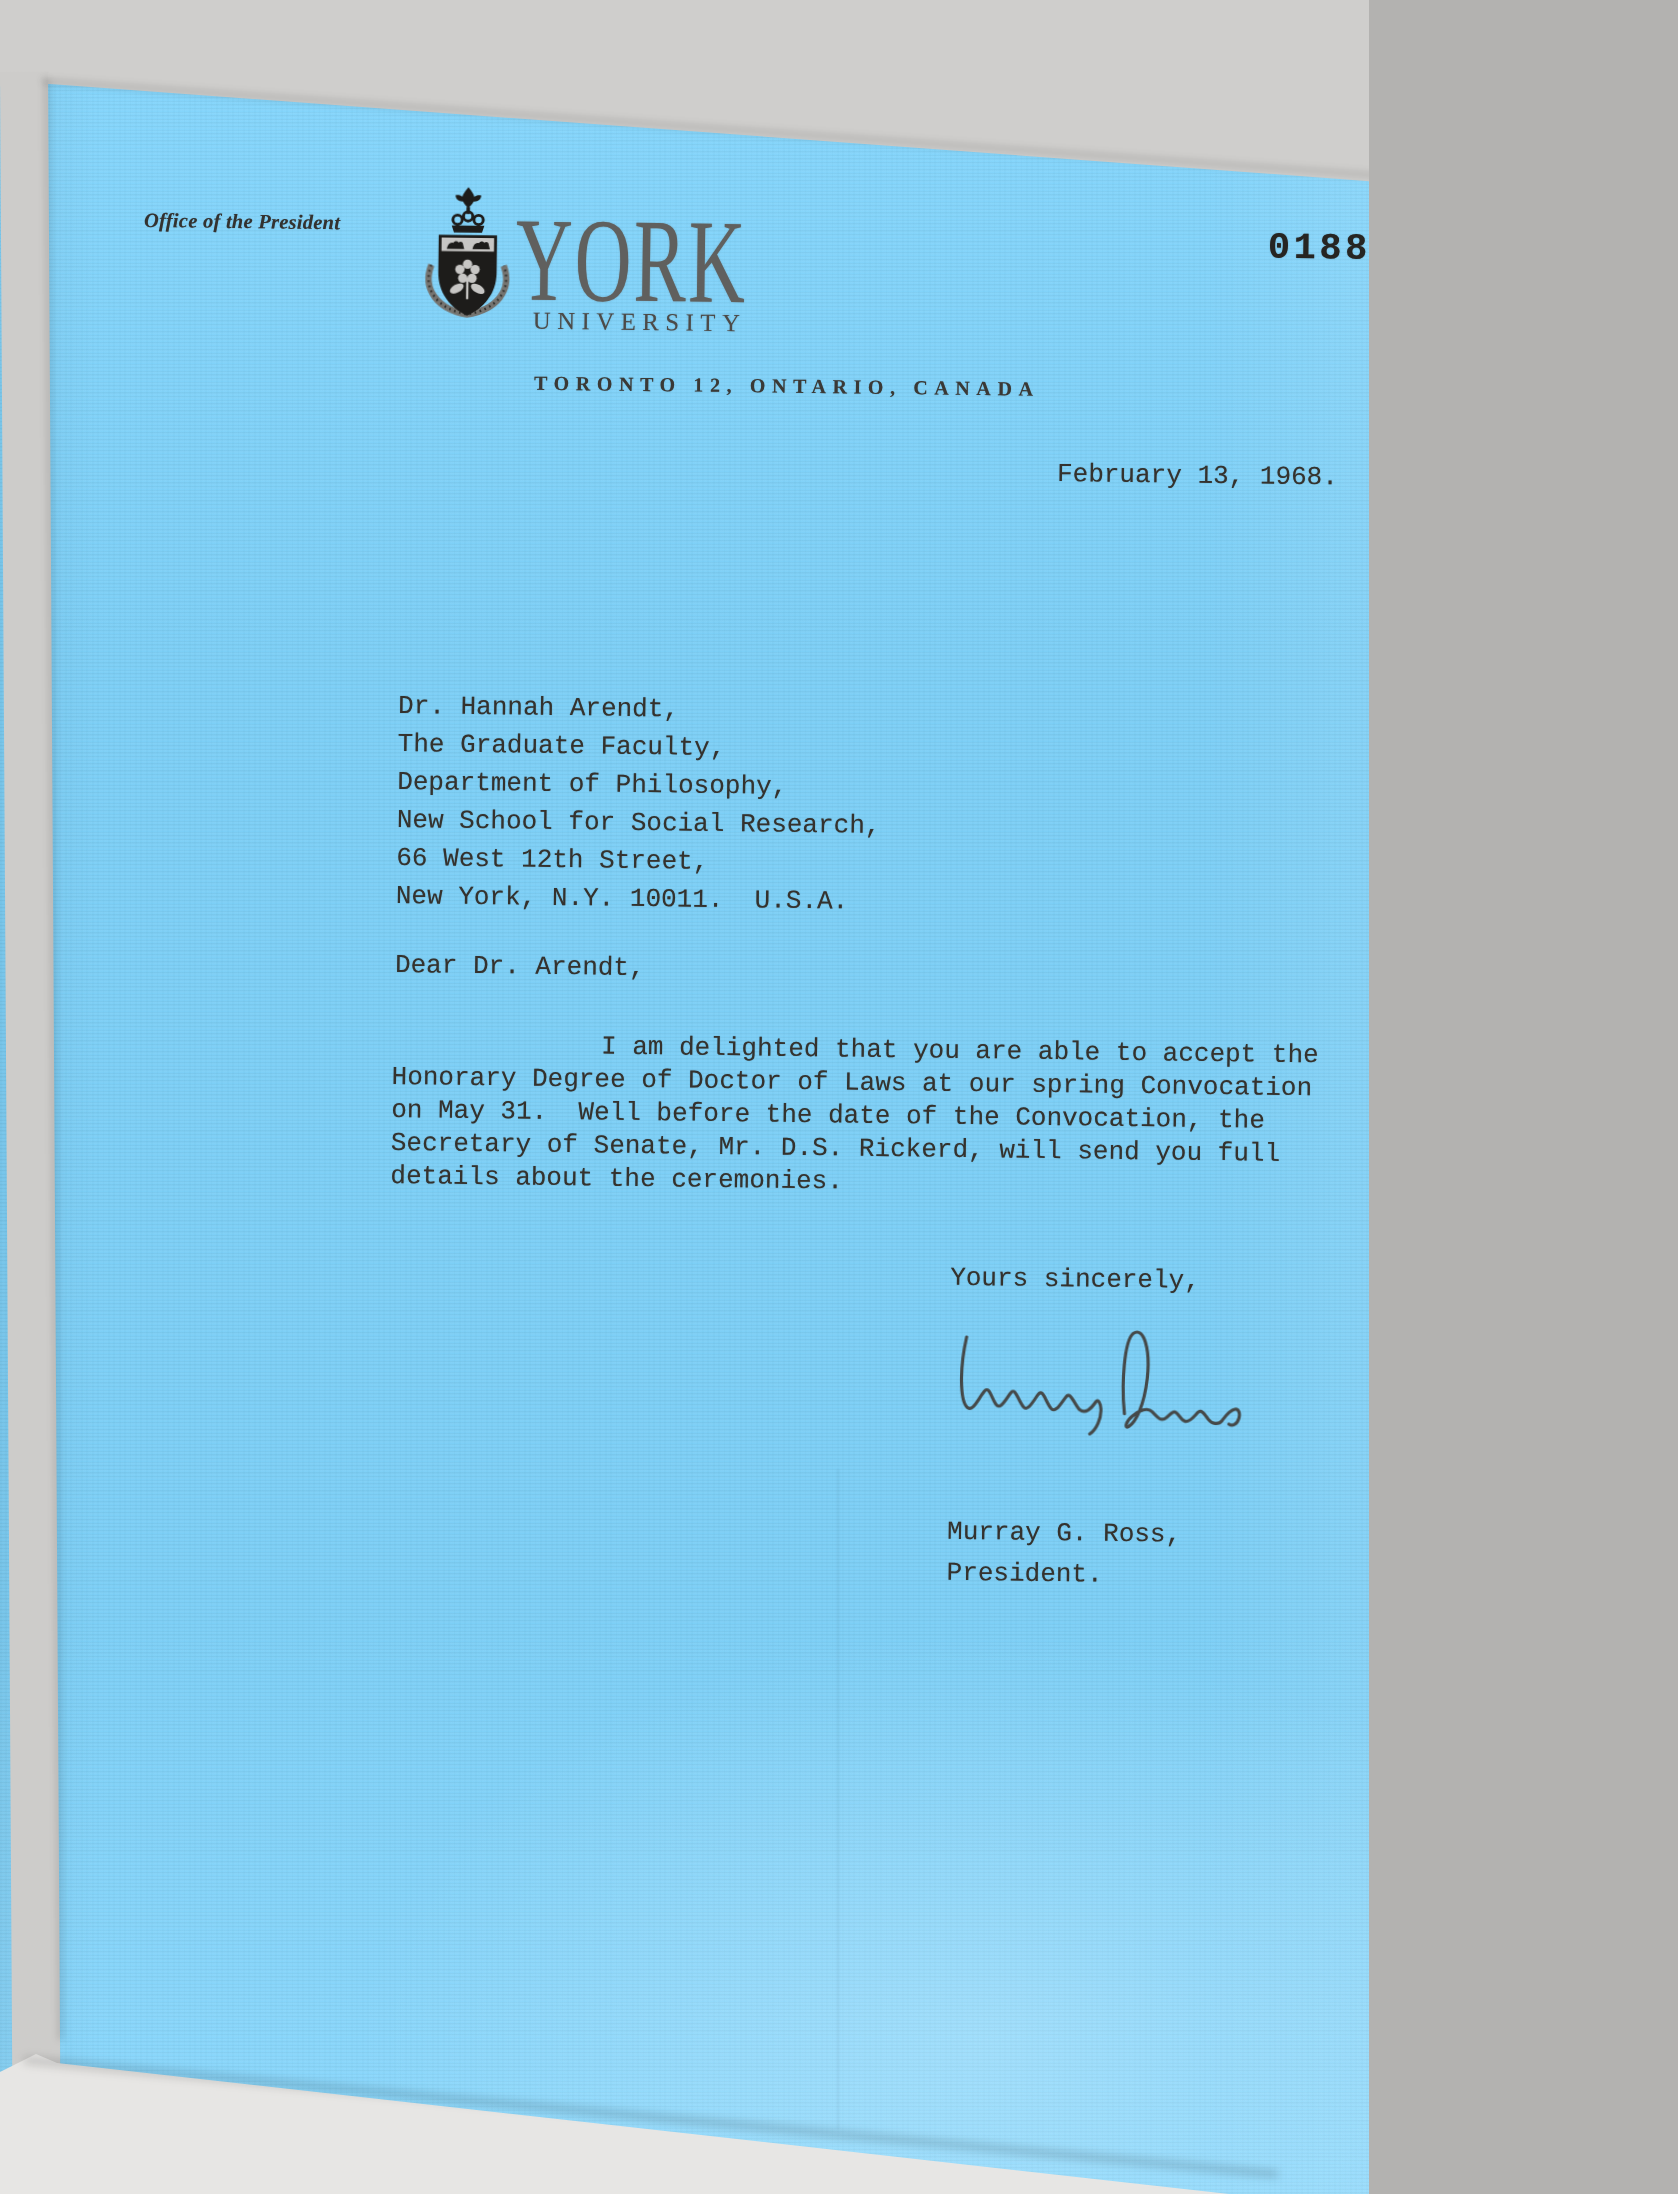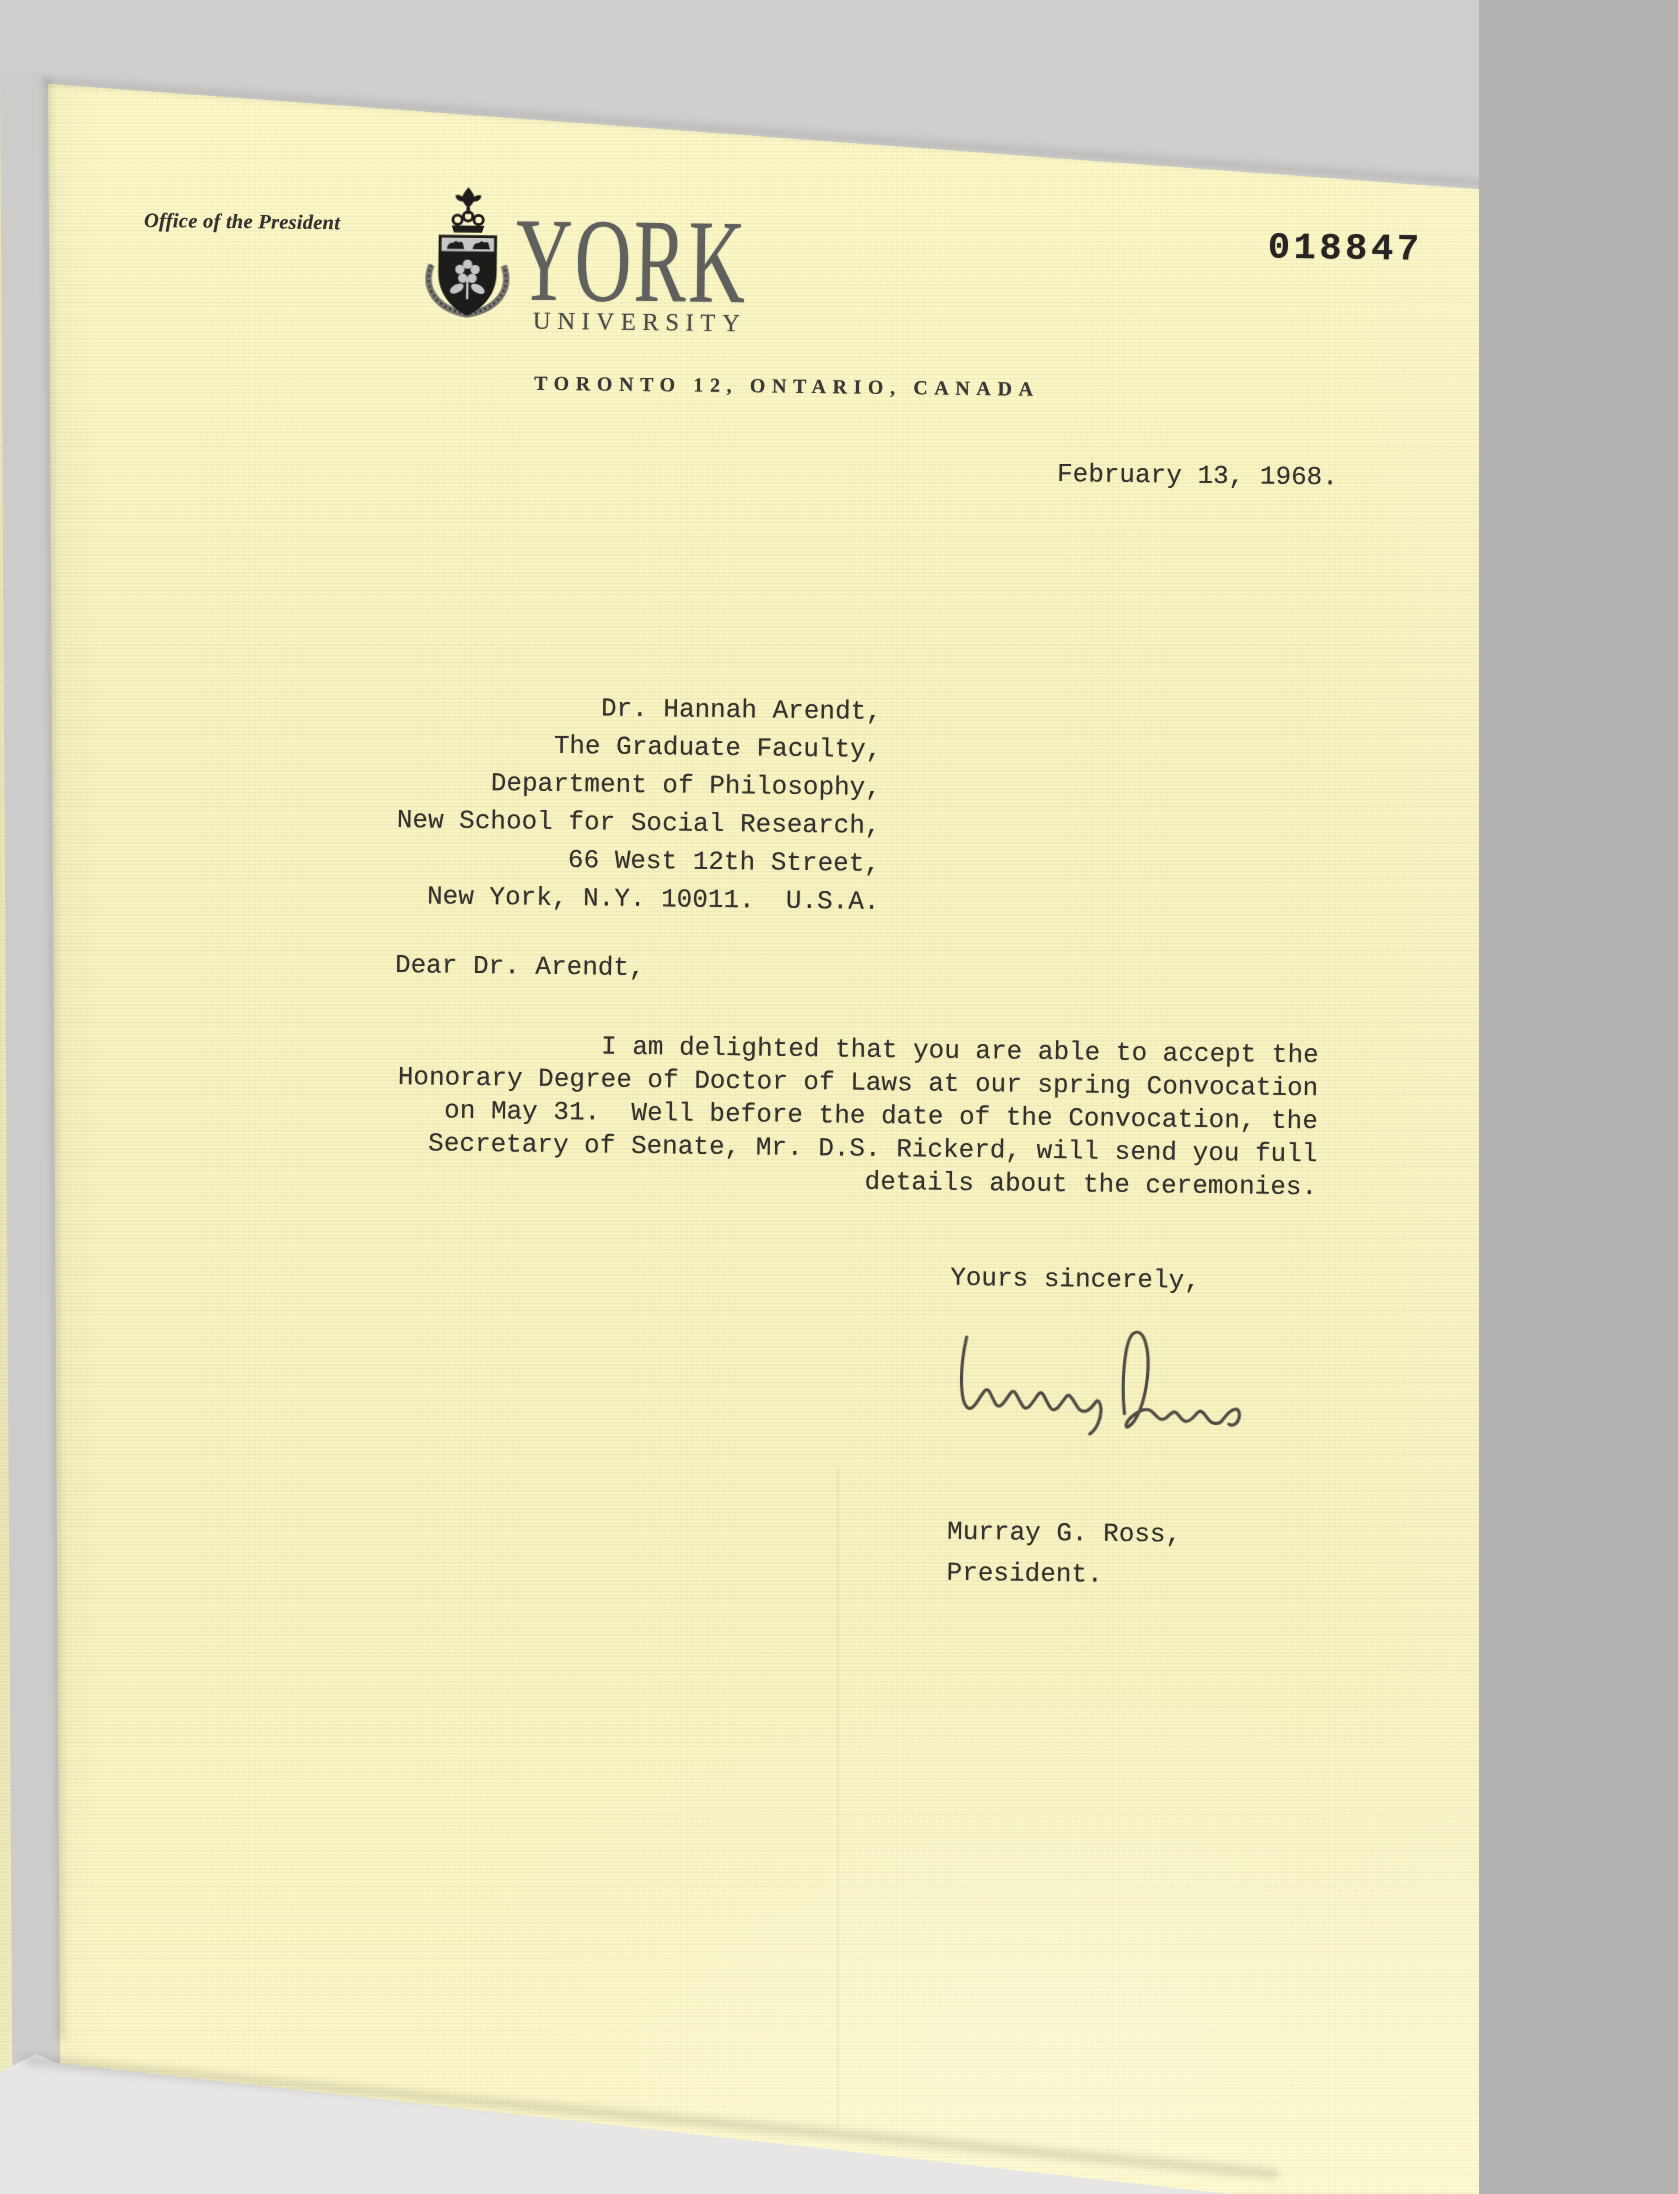--- a/index.html
+++ b/index.html
@@ -1,19 +1,18 @@
 <!DOCTYPE html>
 <html style="font-size:9.6px"><head>
 <meta charset="utf-8">
 <style>
   html,body{margin:0;padding:0;background:#b3b2b0;}
   .canvas{
-    position:relative;width:1479px;height:2194px;overflow:hidden;
-    background:#fef9c3;
-    text-align:right;
+    position:relative;width:1369px;height:2194px;overflow:hidden;
+    background:#7dd3fc;
   }
   
   .texture{
     position:absolute;inset:0;z-index:1;pointer-events:none;
     background:
       repeating-linear-gradient(180deg,
         rgba(88,86,82,0.055) 0px, rgba(88,86,82,0.055) 0.6px,
         rgba(255,255,255,0.05) 1.8px, rgba(199,198,196,0) 3.6px),
       repeating-linear-gradient(90deg,
         rgba(0,0,0,0.012) 0px, rgba(0,0,0,0.012) 1.8px,

